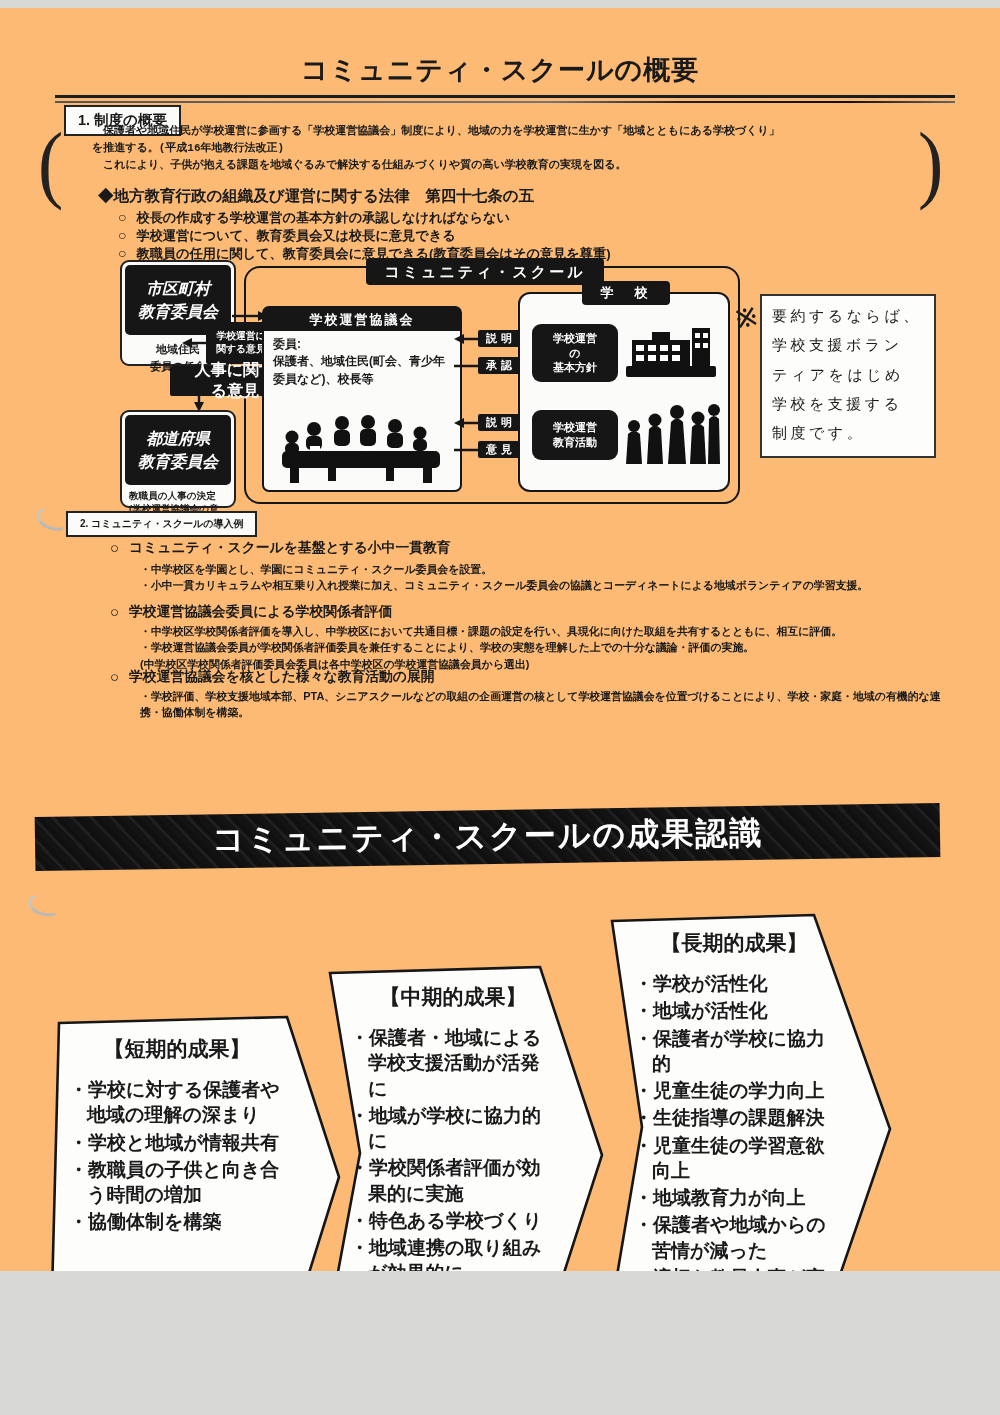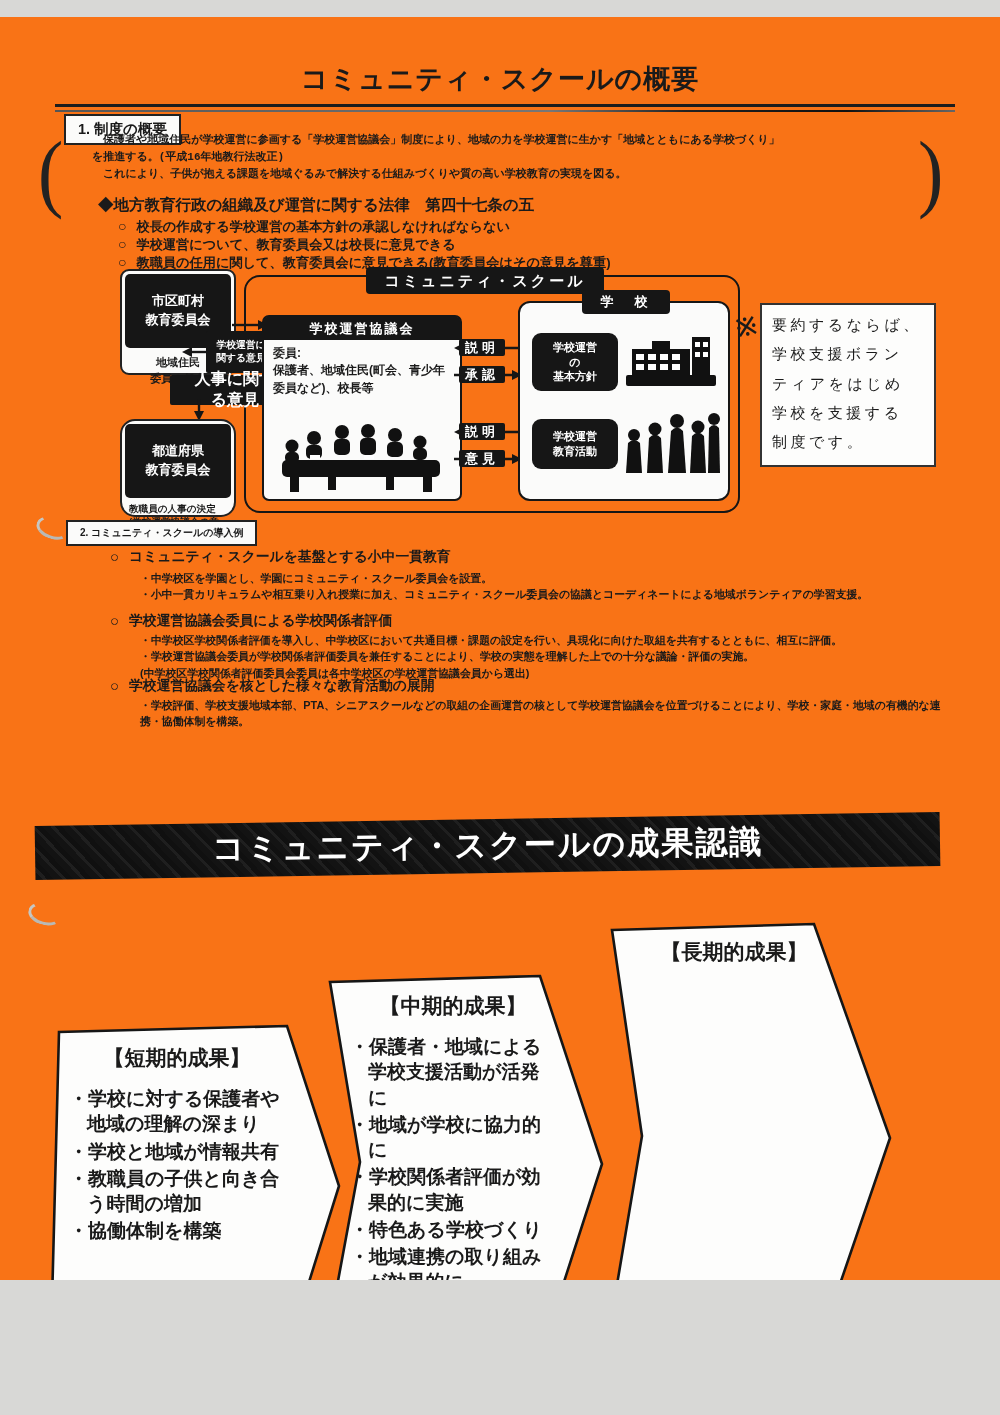--- a/index.html
+++ b/index.html
@@ -1,16 +1,16 @@
 <!DOCTYPE html>
 <html><head>
 <meta charset="utf-8">
 <style>
   html,body{margin:0;padding:0;background:#d8d8d6;}
-  .page{position:relative;width:1000px;height:1263px;margin:17px auto;background:#f97316;
+  .page{position:relative;width:1000px;height:1263px;margin:8px auto;background:#fdba74;
         font-family:"Liberation Sans",sans-serif;color:#1a1a1a;overflow:hidden;}
   .pre{white-space:pre-line;}
   
   .doc-title{position:absolute;left:0;top:44px;width:100%;text-align:center;
              font-size:27px;font-weight:700;letter-spacing:1px;}
   .rule-a{position:absolute;left:55px;top:87px;width:900px;height:3px;background:#1d1d1d;}
   .rule-b{position:absolute;left:55px;top:93px;width:900px;height:2px;
           background:linear-gradient(90deg,#555 0%,#777 55%,#222 70%,#111 88%,#666 100%);}
   
   .head-box{position:absolute;border:2px solid #222;background:#fbfbfa;
@@ -27,47 +27,47 @@
   .law-item .mark{font-size:14px;line-height:1.2;}
   
   .diagram{position:absolute;left:120px;top:250px;width:870px;height:250px;}
   .blk{background:#161616;color:#fff;font-weight:700;text-align:center;}
   .outer-rect{position:absolute;left:124px;top:8px;width:492px;height:234px;
               border:2.5px solid #161616;border-radius:16px;}
   .banner-cs{position:absolute;left:246px;top:0;width:238px;height:27px;border-radius:4px;
              font-size:15px;letter-spacing:3px;line-height:27px;}
   .colA{position:absolute;left:0;top:2px;width:112px;height:102px;border:2px solid #222;
         border-radius:9px;background:#fbfbfa;}
-  .colA-head{margin:3px;border-radius:5px;font-size:13px;line-height:1.45;padding:18px 0;}
+  .colA-head{margin:3px;border-radius:5px;font-size:16px;line-height:1.45;padding:12px 0;font-style:italic;}
   .colA-body{font-size:11px;font-weight:700;text-align:center;line-height:1.5;padding-top:3px;}
   .lblB{position:absolute;left:86px;top:64px;width:70px;height:42px;font-size:9.8px;
         line-height:1.3;border-radius:2px;display:flex;align-items:center;justify-content:center;}
   .lblC{position:absolute;left:50px;top:108px;width:82px;height:30px;font-size:16px;
         line-height:1.3;border-radius:2px;display:flex;align-items:center;justify-content:center;padding-left:24px;}
   .colD{position:absolute;left:0;top:152px;width:112px;height:94px;border:2px solid #222;
-        border-radius:15px;background:#fbfbfa;}
+        border-radius:9px;background:#fbfbfa;}
   .colD-body{font-size:9.6px;font-weight:700;line-height:1.35;padding:2px 7px;}
   .council{position:absolute;left:142px;top:48px;width:196px;height:182px;
            border:2.5px solid #161616;border-radius:7px;background:#fbfbfa;}
   .council-head{height:23px;line-height:23px;font-size:13px;letter-spacing:2px;
                 border-radius:3px 3px 0 0;}
   .council-body{font-size:12px;font-weight:700;line-height:1.45;padding:5px 9px 0;}
   .meeting{position:absolute;left:12px;bottom:3px;}
   .school-box{position:absolute;left:398px;top:34px;width:208px;height:196px;
               border:2.5px solid #161616;border-radius:12px;background:#fbfbfa;}
   .school-head{position:absolute;left:462px;top:23px;width:88px;height:24px;border-radius:4px;
                font-size:13px;line-height:24px;letter-spacing:4px;}
   .sb{position:absolute;border-radius:9px;font-size:11px;line-height:1.35;
       display:flex;align-items:center;justify-content:center;}
   .sb1{left:412px;top:66px;width:86px;height:58px;}
   .sb2{left:412px;top:152px;width:86px;height:50px;}
   .bldg{position:absolute;left:504px;top:64px;}
   .pplg{position:absolute;left:502px;top:142px;}
   .arrow-row{position:absolute;width:68px;height:18px;}
-  .arrow-row .lab{position:absolute;left:5px;top:0;width:46px;height:17px;font-size:13px;
+  .arrow-row .lab{position:absolute;left:24px;top:0;width:46px;height:17px;font-size:11px;
                   letter-spacing:4px;line-height:17px;border-radius:2px;}
   .note-mark{position:absolute;left:616px;top:42px;font-size:24px;font-weight:700;
              font-family:"Liberation Serif",serif;transform:rotate(-12deg);}
   .note-box{position:absolute;left:640px;top:36px;width:176px;height:164px;
             border:2px solid #333;background:#fdfdfc;
             font-family:"Liberation Serif",serif;font-size:15px;letter-spacing:3.5px;
             line-height:1.95;padding:6px 10px;box-sizing:border-box;}
   
   .s2-title{position:absolute;left:110px;display:flex;gap:10px;align-items:flex-start;
             font-size:13.8px;font-weight:700;}
@@ -329,20 +329,31 @@
       </ul>
     </div>
   </div>
 
   <div class="chev" style="left:600px;top:903px;width:300px;height:440px;">
     <svg width="300" height="440" viewBox="0 0 300 440">
       <polygon points="12,10 214,4 290,218 216,434 6,430 42,216" fill="#fdfdfc" stroke="#161616" stroke-width="2.6"></polygon>
     </svg>
     <div class="chev-content" style="left:34px;top:18px;width:200px;">
       <div class="chev-title">【長期的成果】</div>
+      <ul>
+        <li>・学校が活性化</li>
+        <li>・地域が活性化</li>
+        <li>・保護者が学校に協力的</li>
+        <li>・児童生徒の学力向上</li>
+        <li>・生徒指導の課題解決</li>
+        <li>・児童生徒の学習意欲向上</li>
+        <li>・地域教育力が向上</li>
+        <li>・保護者や地域からの苦情が減った</li>
+        <li>・適切な教員人事が実現</li>
+      </ul>
     </div>
   </div>
 
   <div class="punch" style="left:36px;top:500px;transform:rotate(18deg);"></div>
   <div class="punch" style="left:28px;top:886px;transform:rotate(14deg);"></div>
   <div class="scanbar"></div>
 
 </div>
 
 </body></html>

